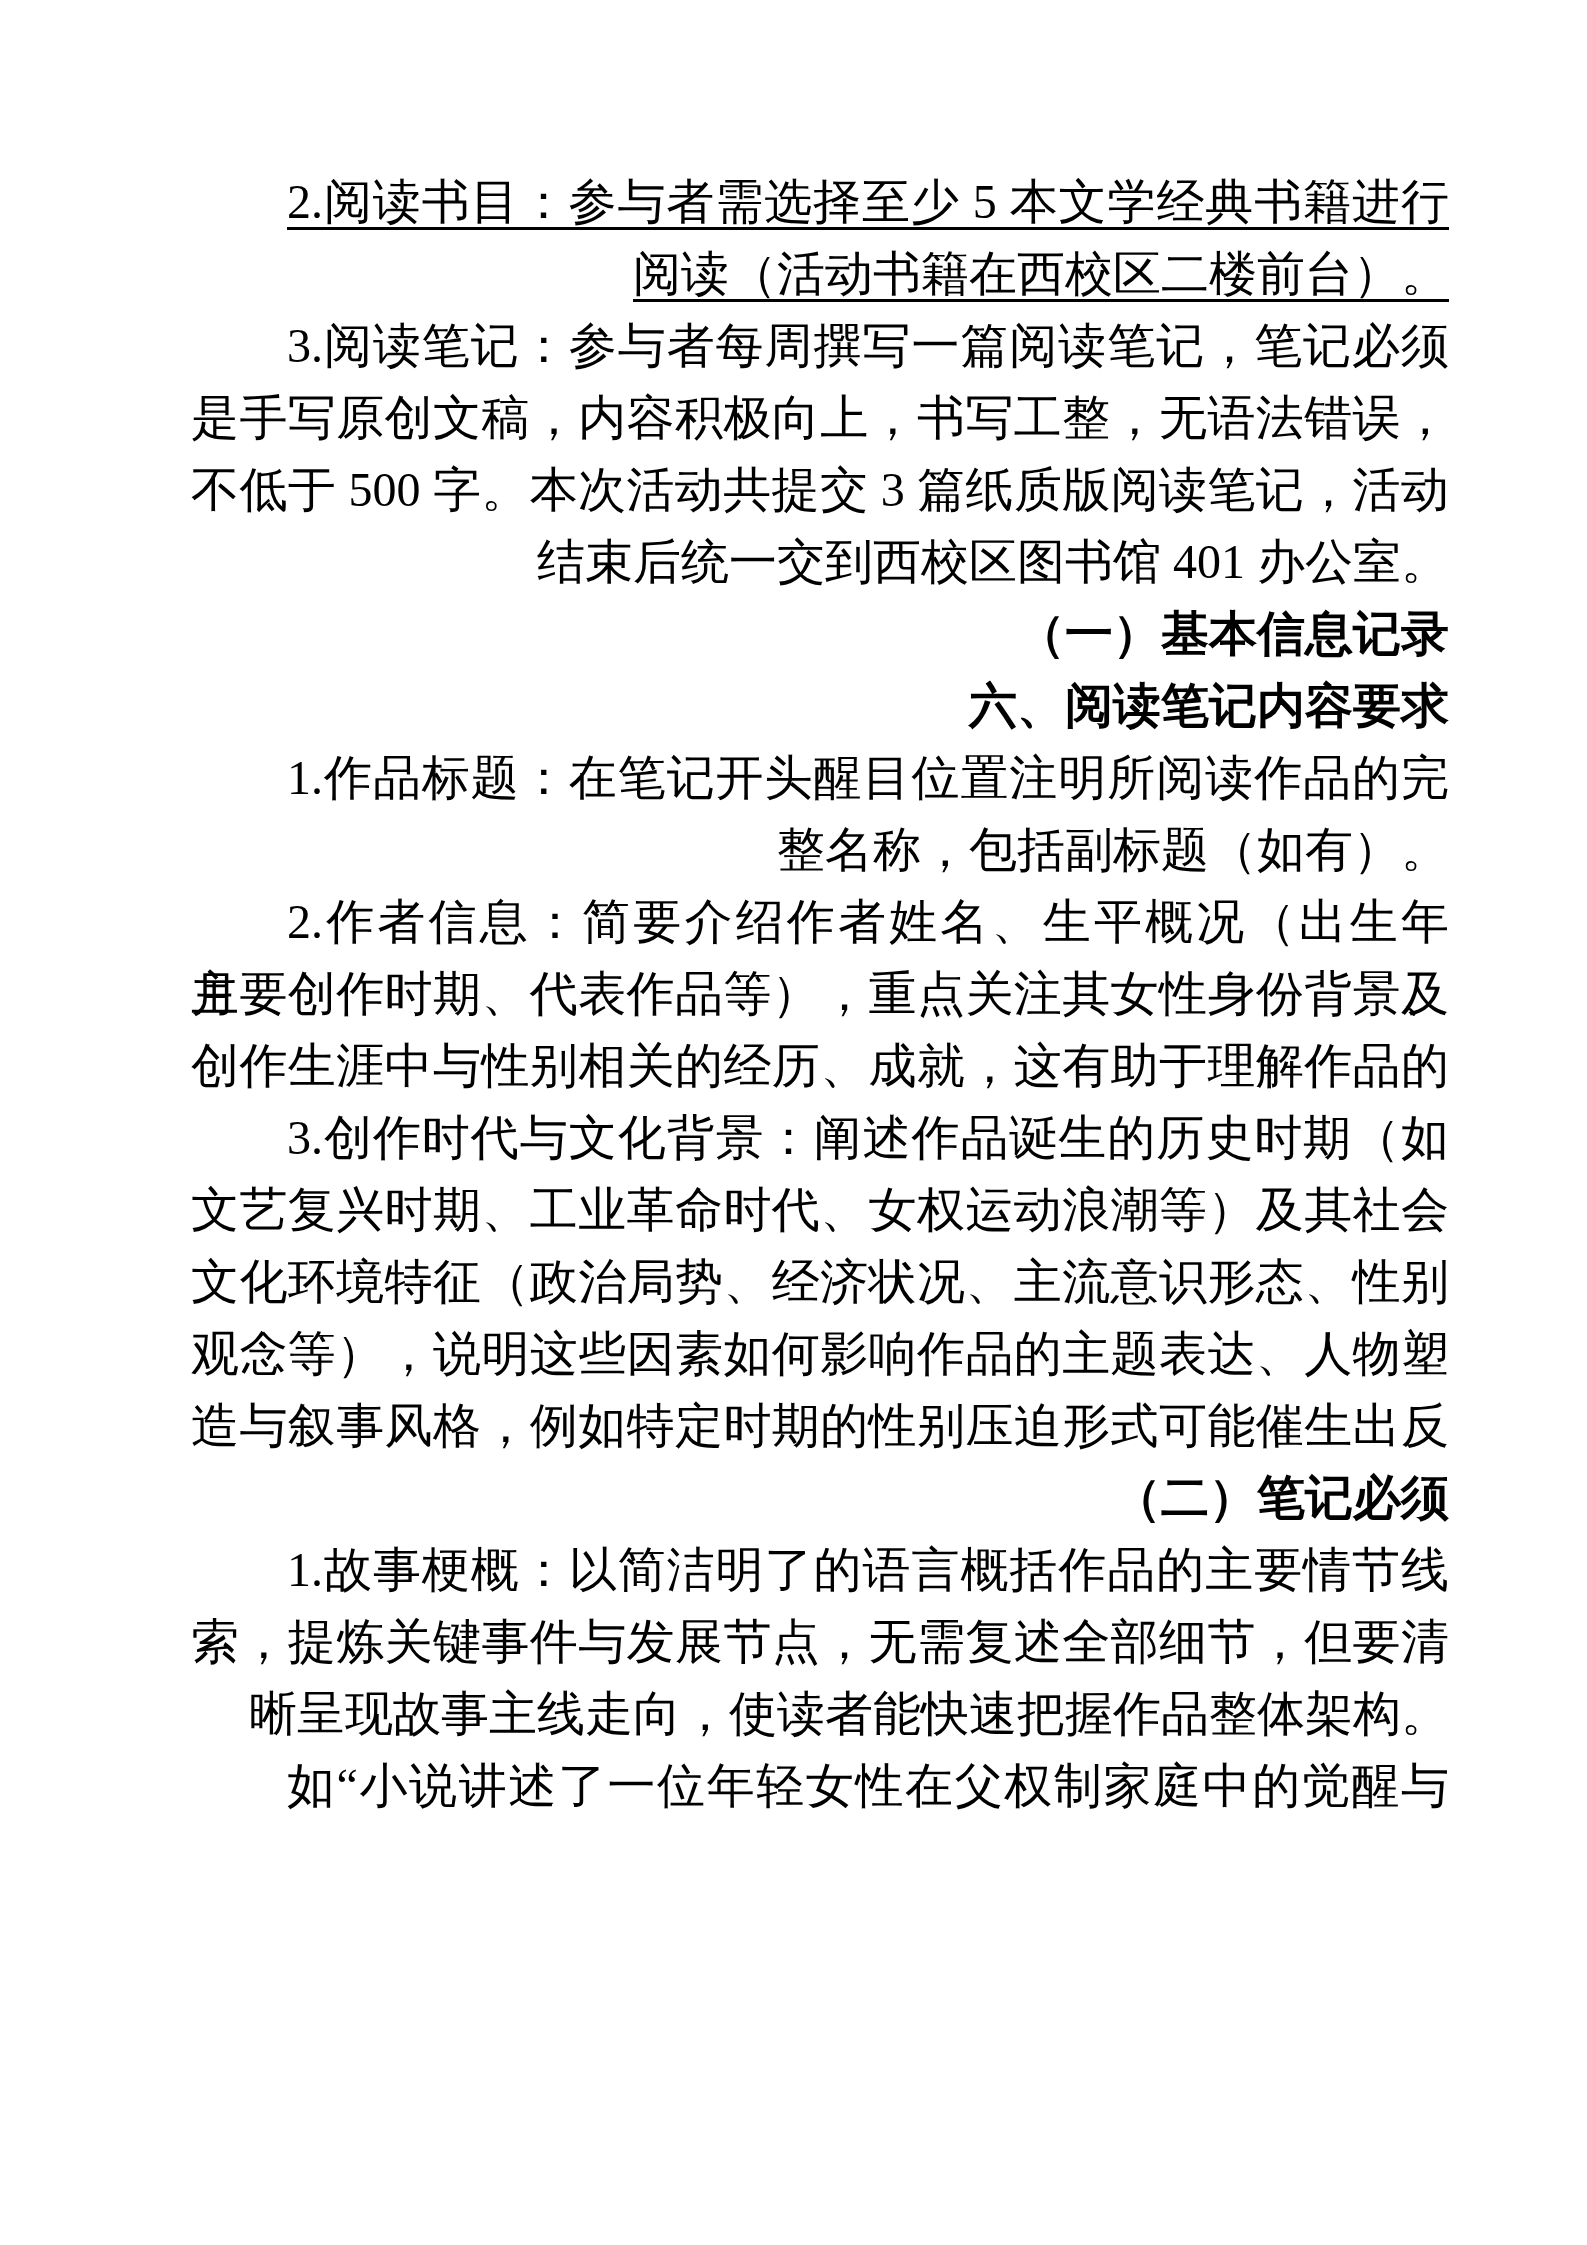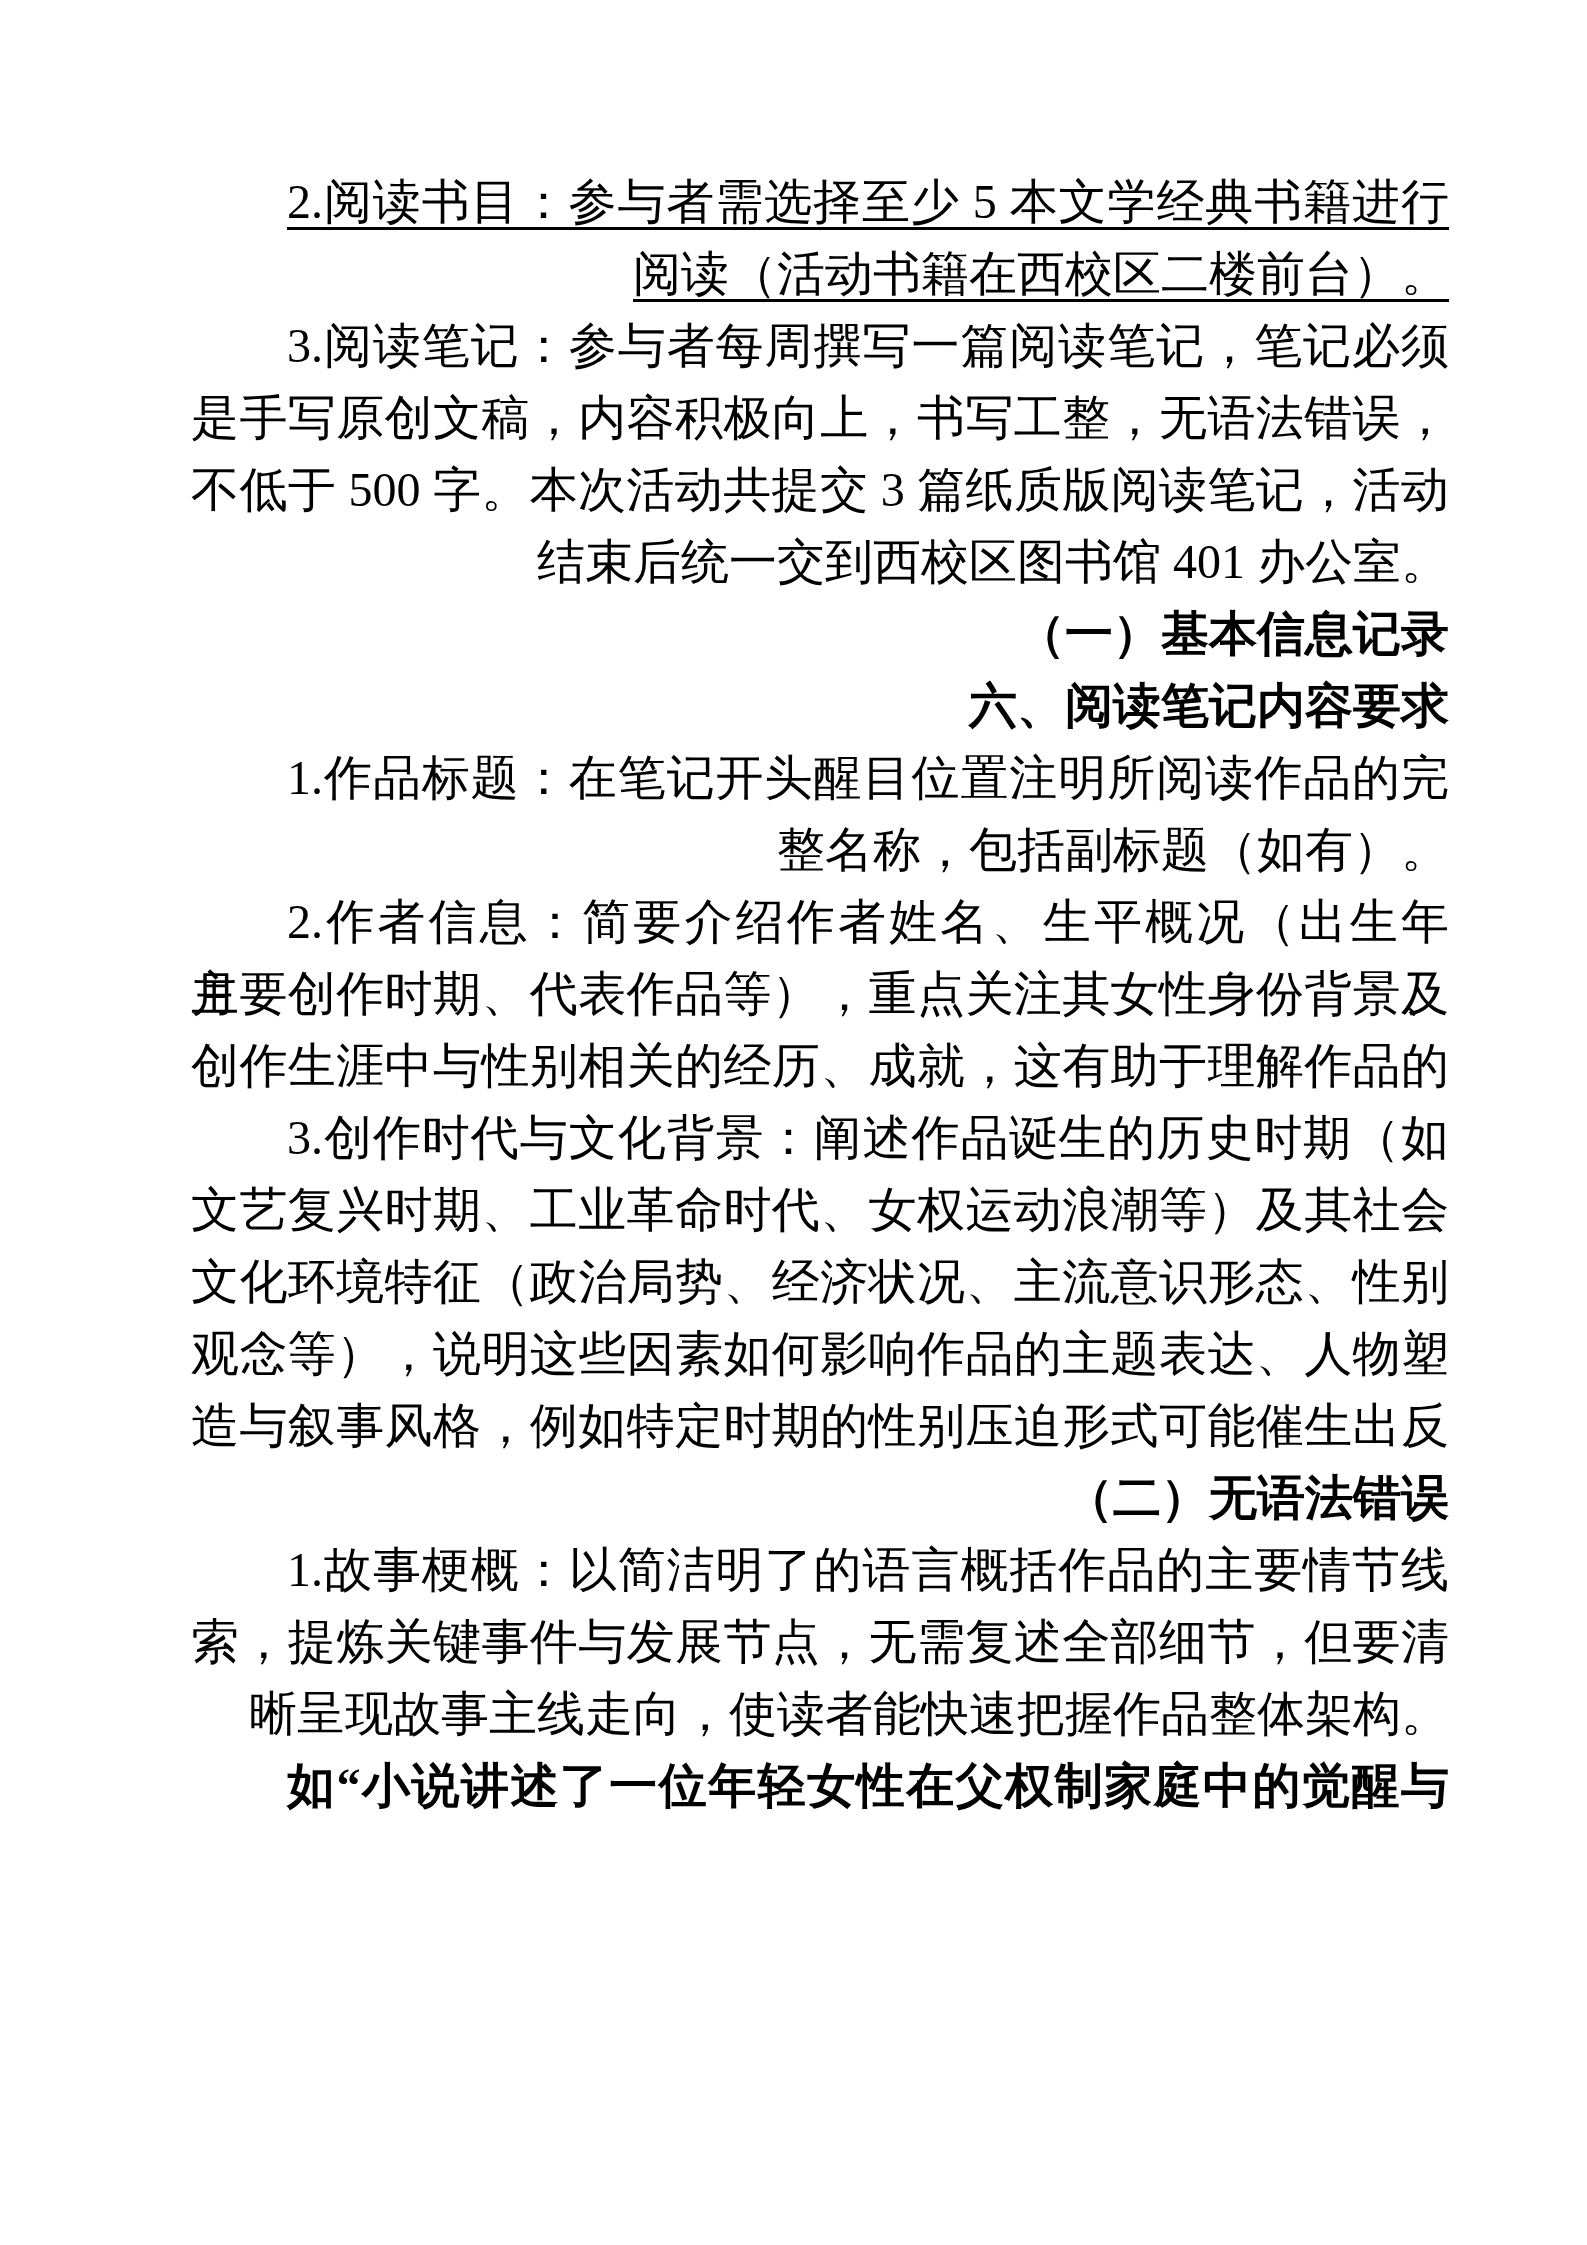--- a/index.html
+++ b/index.html
@@ -44,21 +44,21 @@
   }
   .heading {
     font-family: "Liberation Sans", "DejaVu Sans", sans-serif;
     font-weight: bold;
   }
   .subheading {
     font-family: "Liberation Serif", "DejaVu Serif", serif;
     font-weight: bold;
   }
   .quote {
-    font-weight: bold;
+    font-weight: normal;
   }
 </style>
 </head>
 <body>
 
 <div class="page">
   <div class="doc" id="doc">
       <div class="line indent underline fill">2.阅读书目：参与者需选择至少 5 本文学经典书籍进行</div>
       <div class="line underline">阅读（活动书籍在西校区二楼前台）。</div>
       <div class="line indent fill">3.阅读笔记：参与者每周撰写一篇阅读笔记，笔记必须</div>
@@ -70,19 +70,19 @@
       <div class="line indent fill">1.作品标题：在笔记开头醒目位置注明所阅读作品的完</div>
       <div class="line">整名称，包括副标题（如有）。</div>
       <div class="line indent fill">2.作者信息：简要介绍作者姓名、生平概况（出生年月、</div>
       <div class="line fill">主要创作时期、代表作品等），重点关注其女性身份背景及</div>
       <div class="line fill">创作生涯中与性别相关的经历、成就，这有助于理解作品的</div>
       <div class="line indent fill">3.创作时代与文化背景：阐述作品诞生的历史时期（如</div>
       <div class="line fill">文艺复兴时期、工业革命时代、女权运动浪潮等）及其社会</div>
       <div class="line fill">文化环境特征（政治局势、经济状况、主流意识形态、性别</div>
       <div class="line fill">观念等），说明这些因素如何影响作品的主题表达、人物塑</div>
       <div class="line fill">造与叙事风格，例如特定时期的性别压迫形式可能催生出反</div>
-      <div class="line subheading indent">（二）无语法错误</div>
+      <div class="line subheading indent">（二）笔记必须</div>
       <div class="line indent fill">1.故事梗概：以简洁明了的语言概括作品的主要情节线</div>
       <div class="line fill">索，提炼关键事件与发展节点，无需复述全部细节，但要清</div>
       <div class="line">晰呈现故事主线走向，使读者能快速把握作品整体架构。</div>
       <div class="line quote indent fill">如“小说讲述了一位年轻女性在父权制家庭中的觉醒与</div>
     </div>
 </div>
 
 </body></html>

